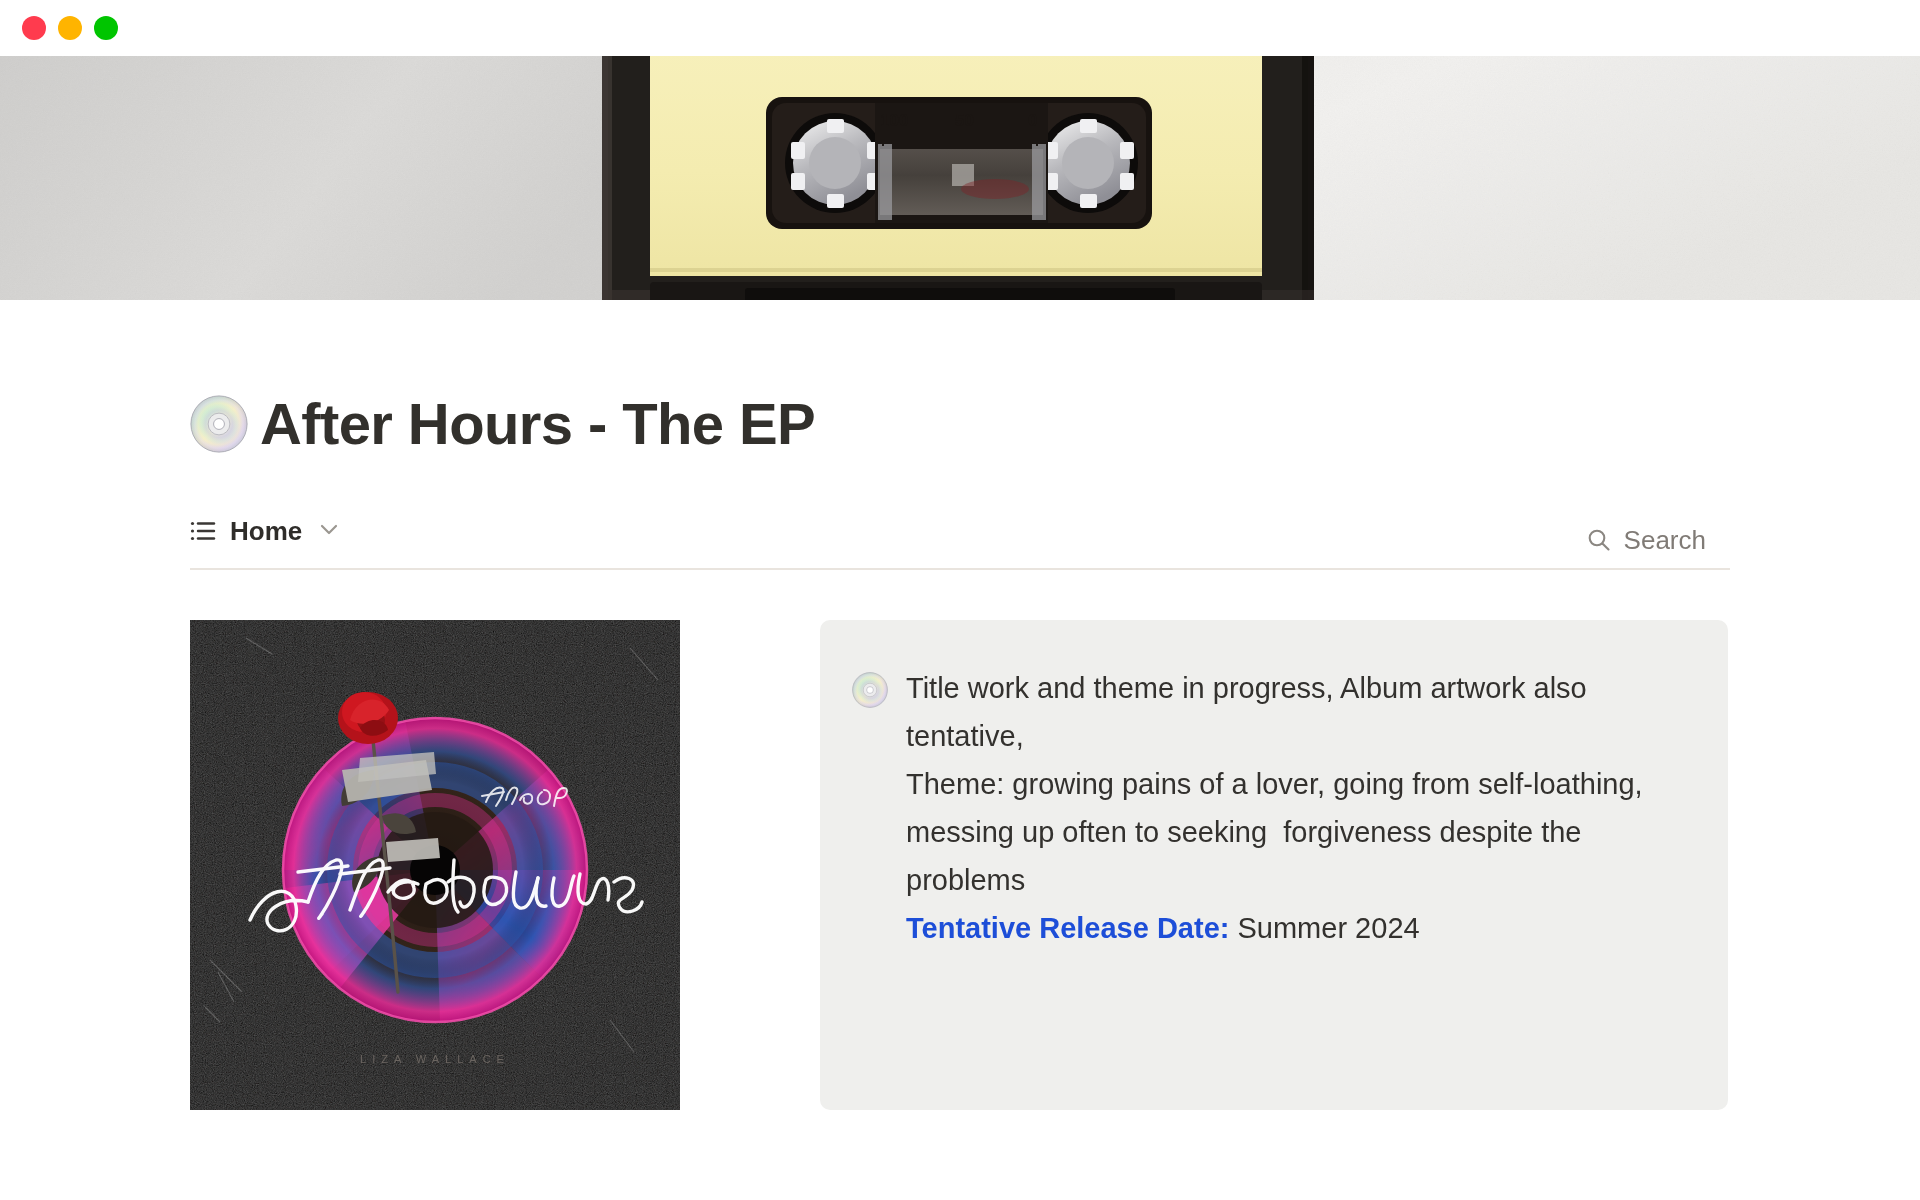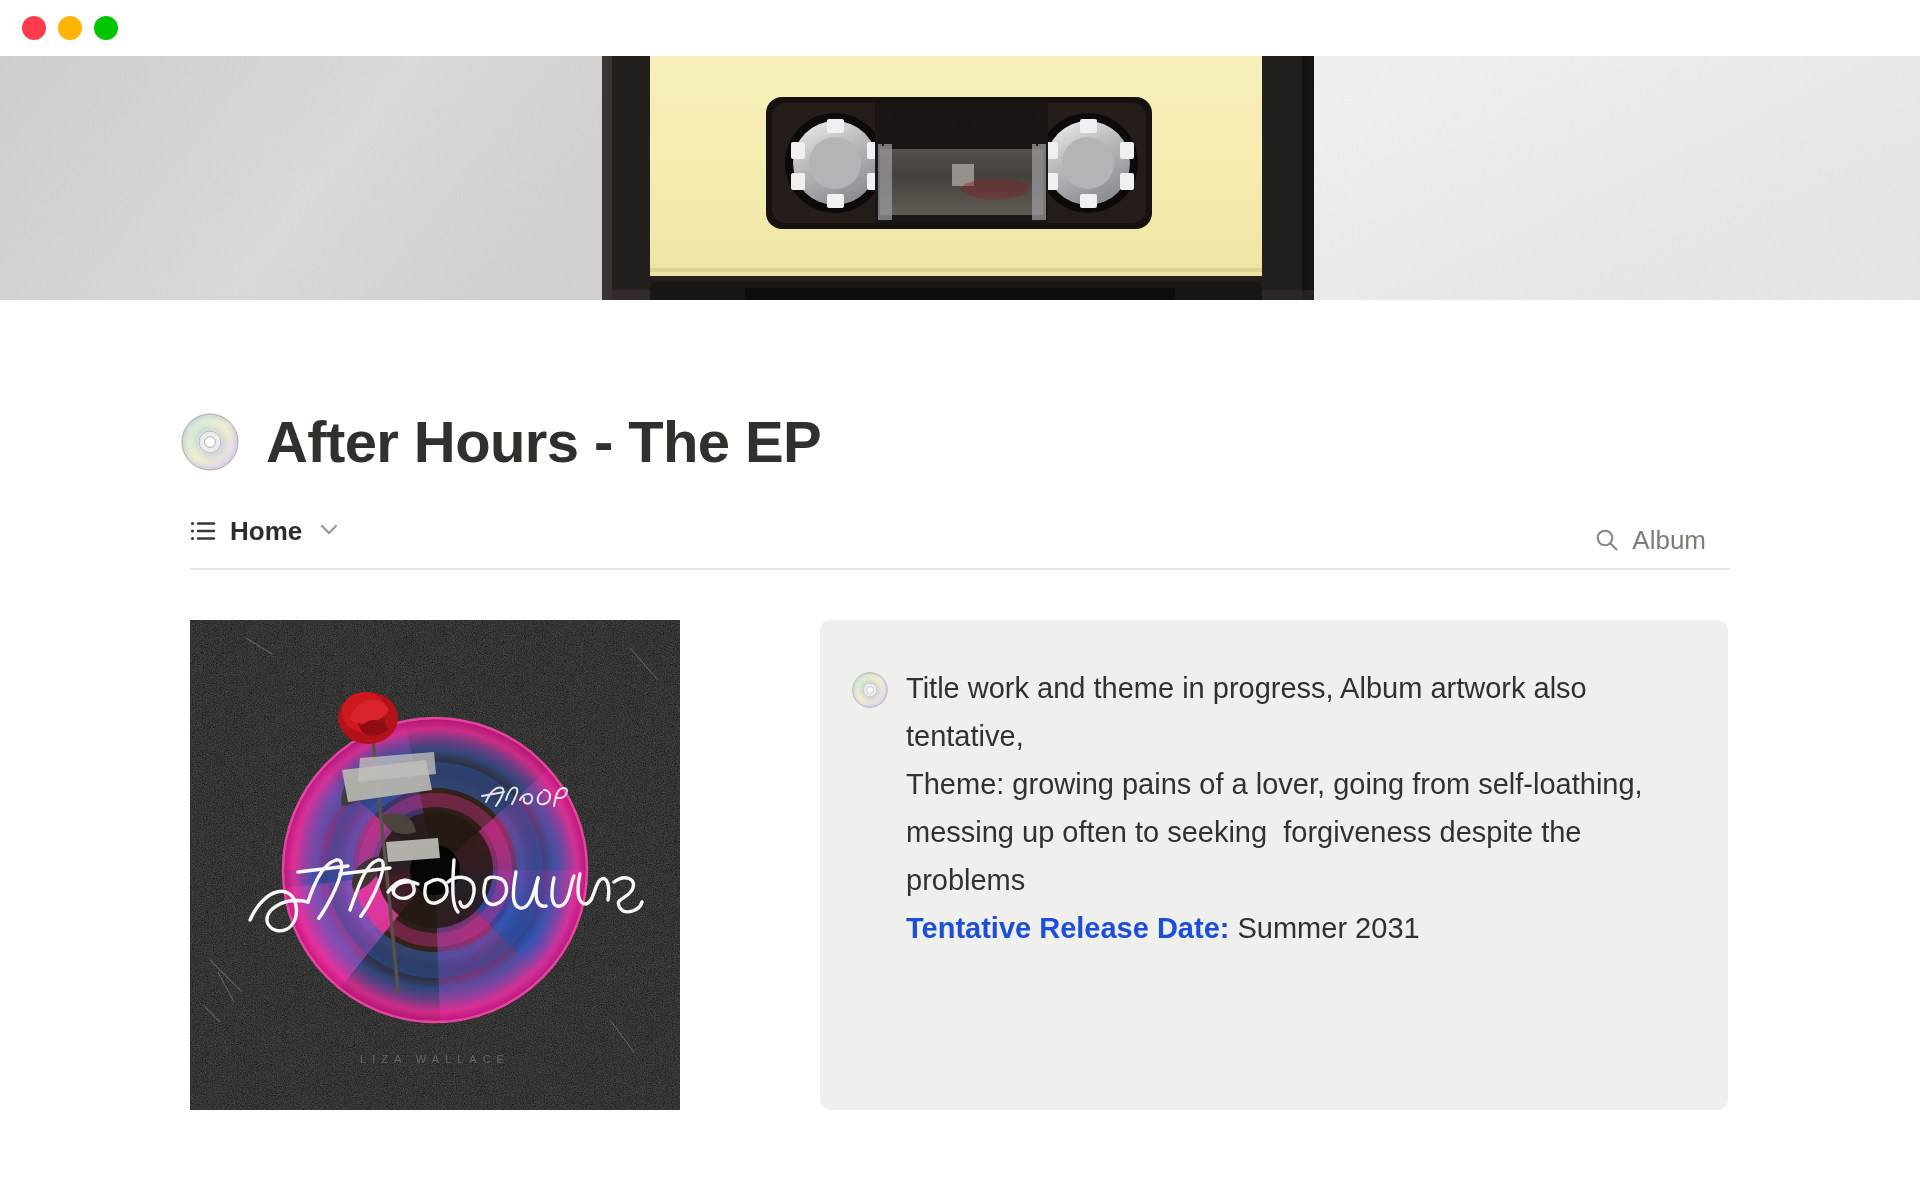--- a/index.html
+++ b/index.html
@@ -54,25 +54,24 @@
     top: 300px; left: 0;
     width: 1920px;
     height: 900px;
     background: #ffffff;
   }
 
   
   .title-row {
     position: absolute;
     top: 95px;
-    left: 181px;
+    left: 190px;
     display: flex;
     align-items: center;
-    gap: 27px;
-    margin-top: 18px;
+    gap: 12px;
   }
   .title-emoji {
     width: 58px; height: 58px;
     flex: 0 0 58px;
   }
   .title-emoji svg { display: block; width: 58px; height: 58px; }
   .page-title {
     font-size: 58px;
     font-weight: 700;
     color: #32302c;
@@ -346,21 +345,21 @@
         </span>
       </div>
 
       <div class="nav-right">
         <span class="search-icon">
           <svg viewBox="0 0 26 26" xmlns="http://www.w3.org/2000/svg" aria-hidden="true">
             <circle cx="11" cy="11" r="7.3" fill="none" stroke="#8b8782" stroke-width="2.1"></circle>
             <line x1="16.4" y1="16.4" x2="22.5" y2="22.5" stroke="#8b8782" stroke-width="2.1" stroke-linecap="round"></line>
           </svg>
         </span>
-        <span class="search-label" placeholder="Search">Album</span>
+        <span class="search-label" placeholder="Search">Search</span>
       </div>
     </div>
 
     <div class="content-area">
 
       <div class="art-col">
         <div class="album-art">
           <svg viewBox="0 0 490 490" xmlns="http://www.w3.org/2000/svg" aria-hidden="true">
             <defs>
               <radialGradient id="discBase" cx="0.5" cy="0.5" r="0.5">
@@ -517,19 +516,19 @@
             <circle cx="32" cy="32" r="31" fill="url(#cdg4)" opacity="0.55"></circle>
             <circle cx="32" cy="32" r="31" fill="none" stroke="#a9a9b2" stroke-width="1"></circle>
             <circle cx="32" cy="32" r="12" fill="#ececed" stroke="#b6b6bd" stroke-width="1"></circle>
             <circle cx="32" cy="32" r="6" fill="#ffffff" stroke="#a9a9b2" stroke-width="1"></circle>
           </svg>
         </span>
 
         <div class="notes-text">
           <p class="note-para">Title work and theme in progress, Album artwork also tentative,</p>
           <p class="note-para spaced">Theme: growing pains of a lover, going from self-loathing, messing up often to seeking  forgiveness despite the problems</p>
-          <p class="note-para spaced"><span class="note-label">Tentative Release Date:</span><span> Summer 2031</span></p>
+          <p class="note-para spaced"><span class="note-label">Tentative Release Date:</span><span> Summer 2024</span></p>
         </div>
       </div>
 
     </div>
   </div>
 </div>
 
 </body></html>

